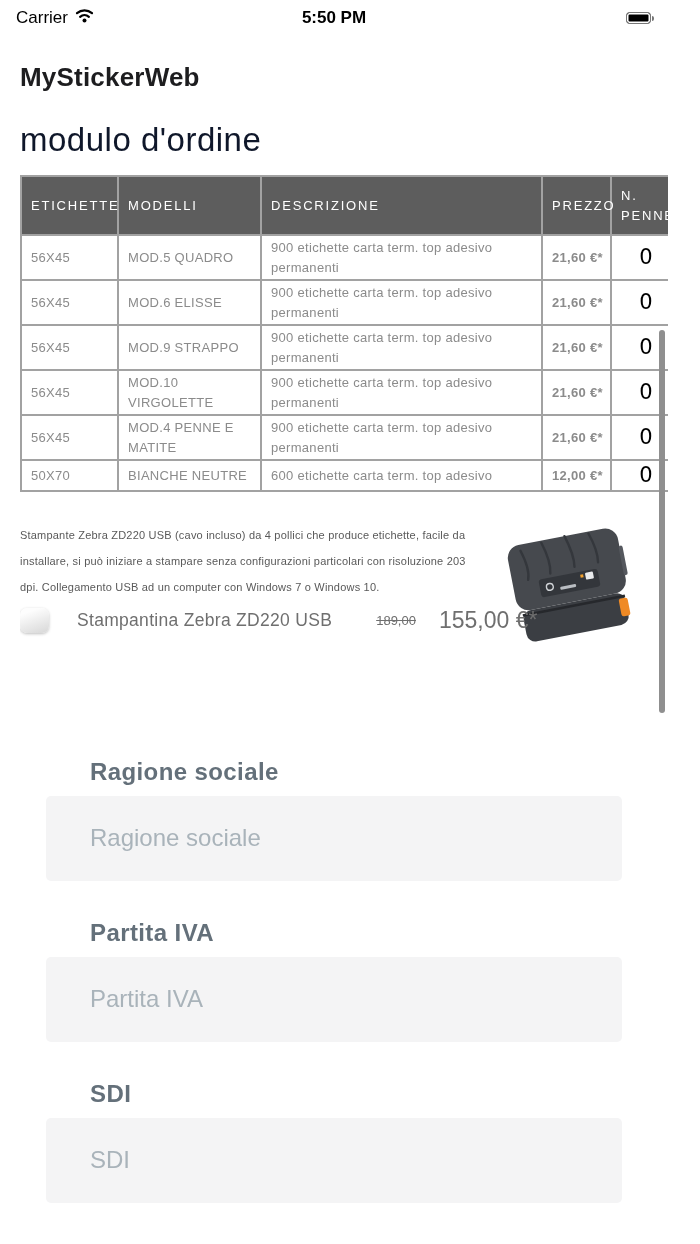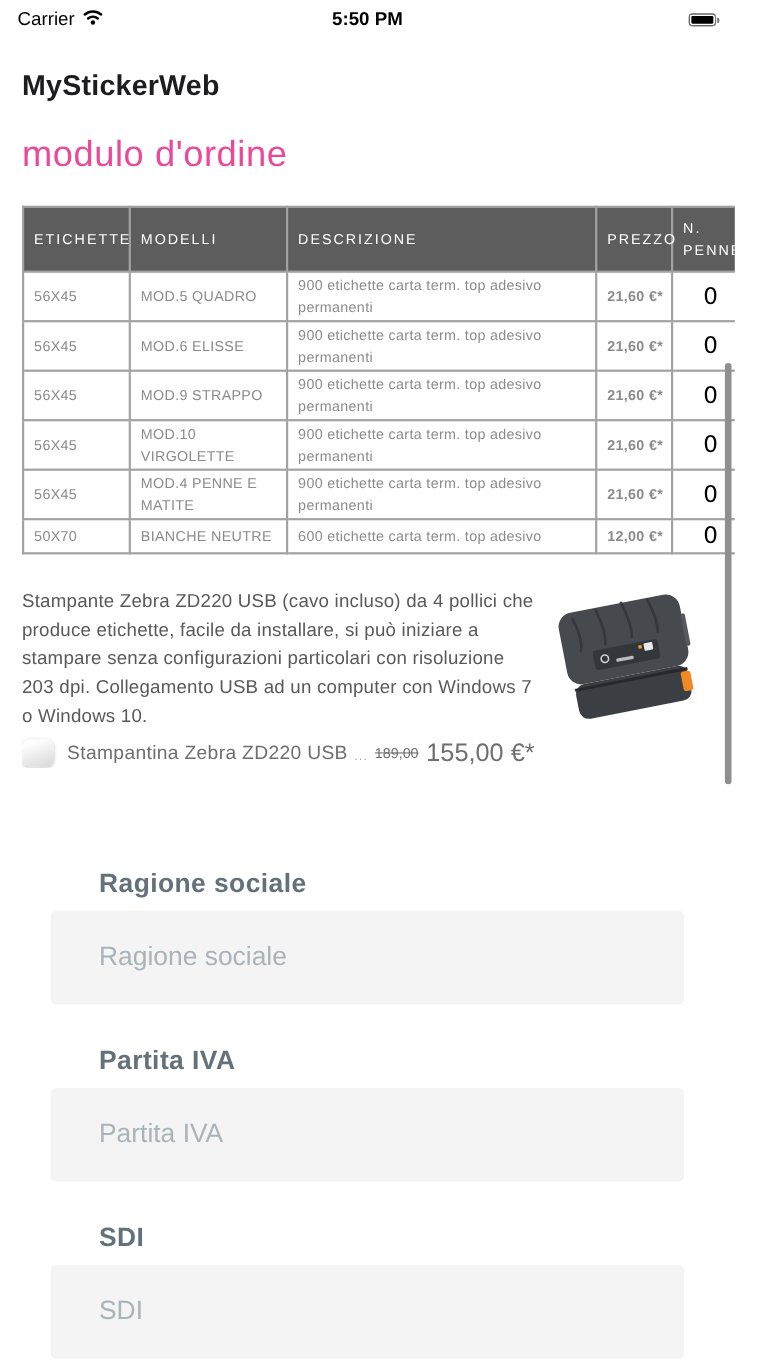--- a/index.html
+++ b/index.html
@@ -14,40 +14,40 @@
   .sb-time { position:absolute; left:0; right:0; text-align:center; font-weight:600; pointer-events:none; }
   .sb-right { display:flex; align-items:center; z-index:1; }
   .battery { display:flex; align-items:center; }
   .battery-body { width:25px; height:12px; border:1px solid #777; border-radius:3.5px;
                   background:#000; box-shadow:inset 0 0 0 1.5px #fff; }
   .battery-tip { width:2px; height:5px; background:#777; border-radius:0 2px 2px 0; margin-left:1px; }
 
   
   .page { padding:0 20px; }
   .brand { margin-top:26px; font-size:26px; font-weight:700; color:#1d1d1f; letter-spacing:.2px; }
-  .page-title { margin-top:28px; font-size:33px; font-weight:400; color:#ec4899; letter-spacing:.5px; }
-
-  
-  table.order { margin-top:28px; border-collapse:collapse; table-layout:fixed; width:660px; }
+  .page-title { margin-top:28px; font-size:33px; font-weight:400; color:#0f172a; letter-spacing:.5px; }
+
+  
+  table.order { margin-top:16px; border-collapse:collapse; table-layout:fixed; width:660px; }
   table.order th { background:#5d5d5d; color:#fff; font-size:13px; font-weight:500;
                    letter-spacing:1.8px; text-align:left; padding:9px 9px; height:56px;
                    border:2px solid #a2a2a2; vertical-align:middle; line-height:1.5; }
   table.order td { border:2px solid #a2a2a2; color:#8b8b8b; font-size:13px;
                    padding:2px 9px; vertical-align:middle; line-height:1.5; letter-spacing:.3px; }
   td.c-prezzo { text-align:right; white-space:nowrap;font-weight:bold; }
   td.c-rotoli { padding:0; }
   td.c-rotoli input { width:100%; border:none; outline:none; background:transparent;
                       text-align:center; font-size:21px; color:#000;
                       font-family:"DejaVu Sans", sans-serif; }
 
   
   .printer-block { margin-top:30px; overflow:hidden; }
   .printer-img { float:right; width:150px; height:150px; margin:-6px 2px 0 10px; }
-  .printer-desc { font-size:17px; line-height:26px; color:#595959; letter-spacing:.2px; }
-  .offer-row { display:flex; align-items:center; margin-top:7px; }
+  .printer-desc { font-size:11px; line-height:26px; color:#595959; letter-spacing:.2px; }
+  .offer-row { display:flex; align-items:center; margin-top:7px;gap:16px; }
   .checkbox { flex:0 0 auto; width:29px; height:25px; border-radius:7px;
               background:linear-gradient(160deg,#fdfdfd 20%,#d7d7d7 100%);
               box-shadow:0 1px 3px rgba(0,0,0,.25); }
   .offer-label { margin-left:12px; font-size:17.5px; color:#6f6f6f; letter-spacing:.3px; white-space:nowrap; }
   .offer-leader { color:#9a9a9a; font-size:10px; letter-spacing:1.5px; margin:8px 6px 0 6px; white-space:nowrap; overflow:hidden; }
   .offer-old { font-size:13px; color:#6f6f6f; text-decoration:line-through; white-space:nowrap; }
   .offer-new { font-size:23px; color:#6f6f6f; margin-left:7px; white-space:nowrap; }
 
   
   .order-form { margin:92px 26px 0 26px; }

